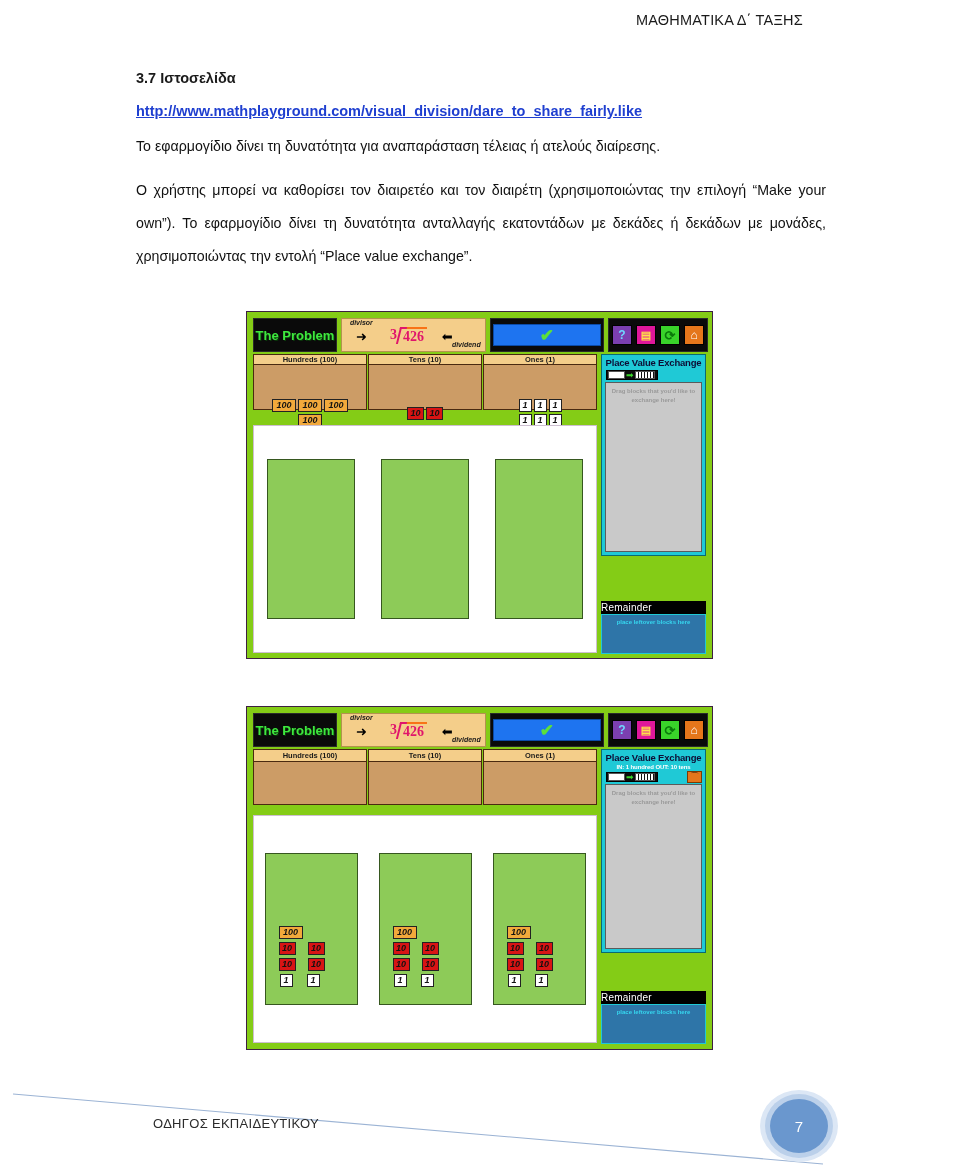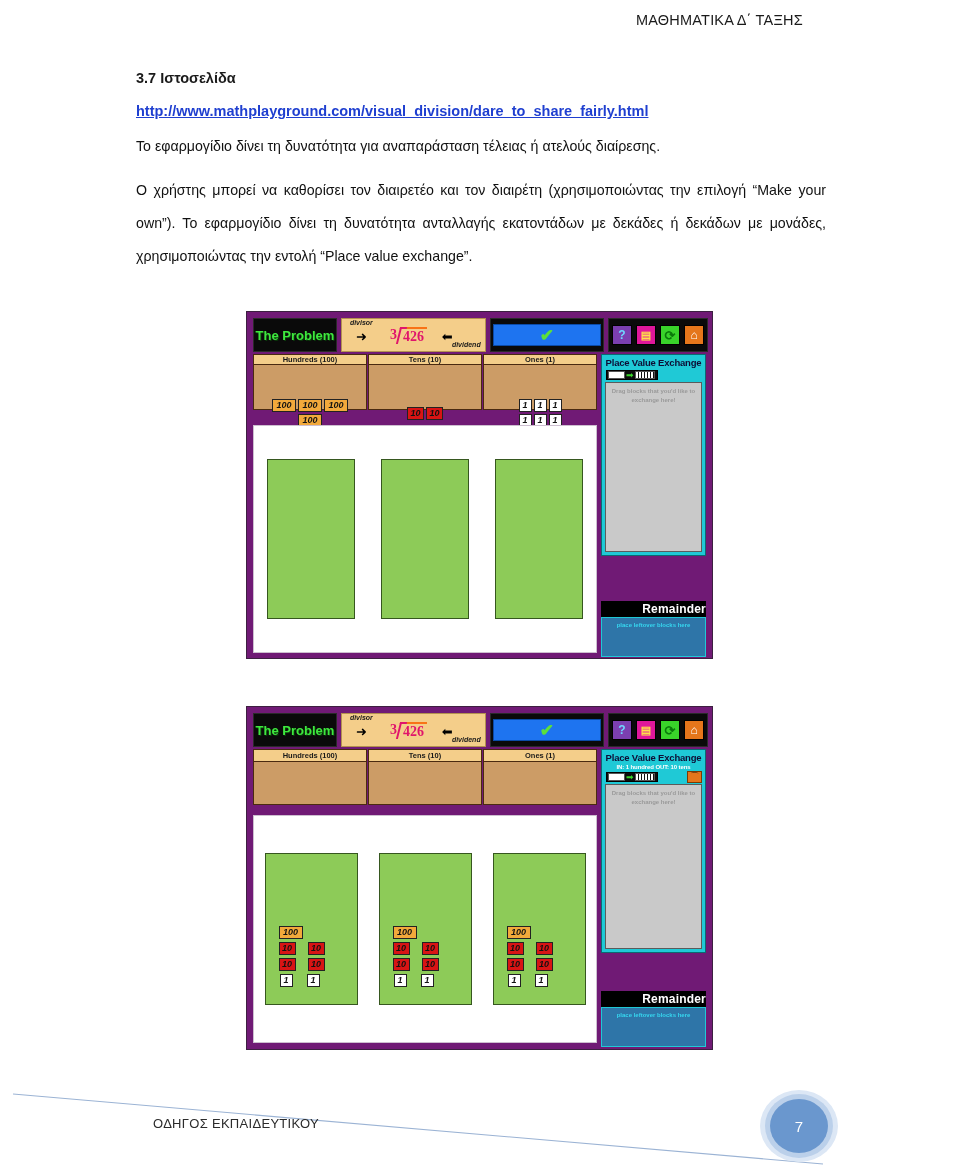--- a/index.html
+++ b/index.html
@@ -42,21 +42,21 @@
     position:absolute; left:136px; width:690px;
     font-size:14.2px; color:#111; line-height:33px;
     text-align:justify;
   }
   .p1 { top:74px; }
   .p2 { top:118px; }
 
   
   .applet {
     position:absolute;
-    background:#701a75;           
+    background:#84cc16;           
     border:1px solid #3c2040;
     padding:6px;
   }
   .applet.one  { left:246px; top:311px;  width:467px; height:348px; }
   .applet.two  { left:246px; top:706px;  width:467px; height:344px; }
 
   .topbar {
     position:absolute; left:6px; top:6px; width:455px; height:34px;
     display:flex; gap:4px;
   }
@@ -186,22 +186,22 @@
     font-size:6px; color:#9a9a9a; font-weight:700; line-height:9px;
   }
   .pve.one .pve-drop  { height:170px; }
   .pve.two .pve-drop  { height:165px; }
 
   
   .rem { position:absolute; right:6px; width:105px; }
   .rem.one { top:289px; }
   .rem.two { top:284px; }
   .rem-hd {
-    background:#000; color:#fff; font-size:12px; font-weight:700;
-    text-align:right; padding:1px 0; letter-spacing:.2px;
+    background:#000; color:#fff; font-size:10px; font-weight:400;
+    text-align:left; padding:1px 0; letter-spacing:.2px;
   }
   .rem-box {
     background:#2E75A8; border:1px solid #1FC9D6; height:40px;
     text-align:center; padding-top:4px;
     font-size:6px; font-weight:700; color:#36d6ef;
   }
 
   
   .share {
     position:absolute; left:6px; width:344px; background:#ffffff;
@@ -246,21 +246,21 @@
 </style>
 </head>
 <body>
 
 <div class="doc-header">
   <div class="hdr-title">ΜΑΘΗΜΑΤΙΚΑ Δ΄ ΤΑΞΗΣ</div>
 </div>
 
 <div class="content">
   <div class="sec-title">3.7 Ιστοσελίδα</div>
-  <div class="url-line">http://www.mathplayground.com/visual_division/dare_to_share_fairly.html</div>
+  <div class="url-line">http://www.mathplayground.com/visual_division/dare_to_share_fairly.like</div>
   <div class="para p1">Το εφαρμογίδιο δίνει τη δυνατότητα για αναπαράσταση τέλειας ή ατελούς διαίρεσης.</div>
   <div class="para p2">Ο χρήστης μπορεί να καθορίσει τον διαιρετέο και τον διαιρέτη (χρησιμοποιώντας την επιλογή “Make your own”). Το εφαρμογίδιο δίνει τη δυνατότητα ανταλλαγής εκατοντάδων με δεκάδες ή δεκάδων με μονάδες, χρησιμοποιώντας την εντολή “Place value exchange”.</div>
 </div>
 
 <div class="applet one">
 
   <div class="topbar">
     <div class="tb-black tb-problem">
       <span class="pl">The Problem</span>
     </div>

